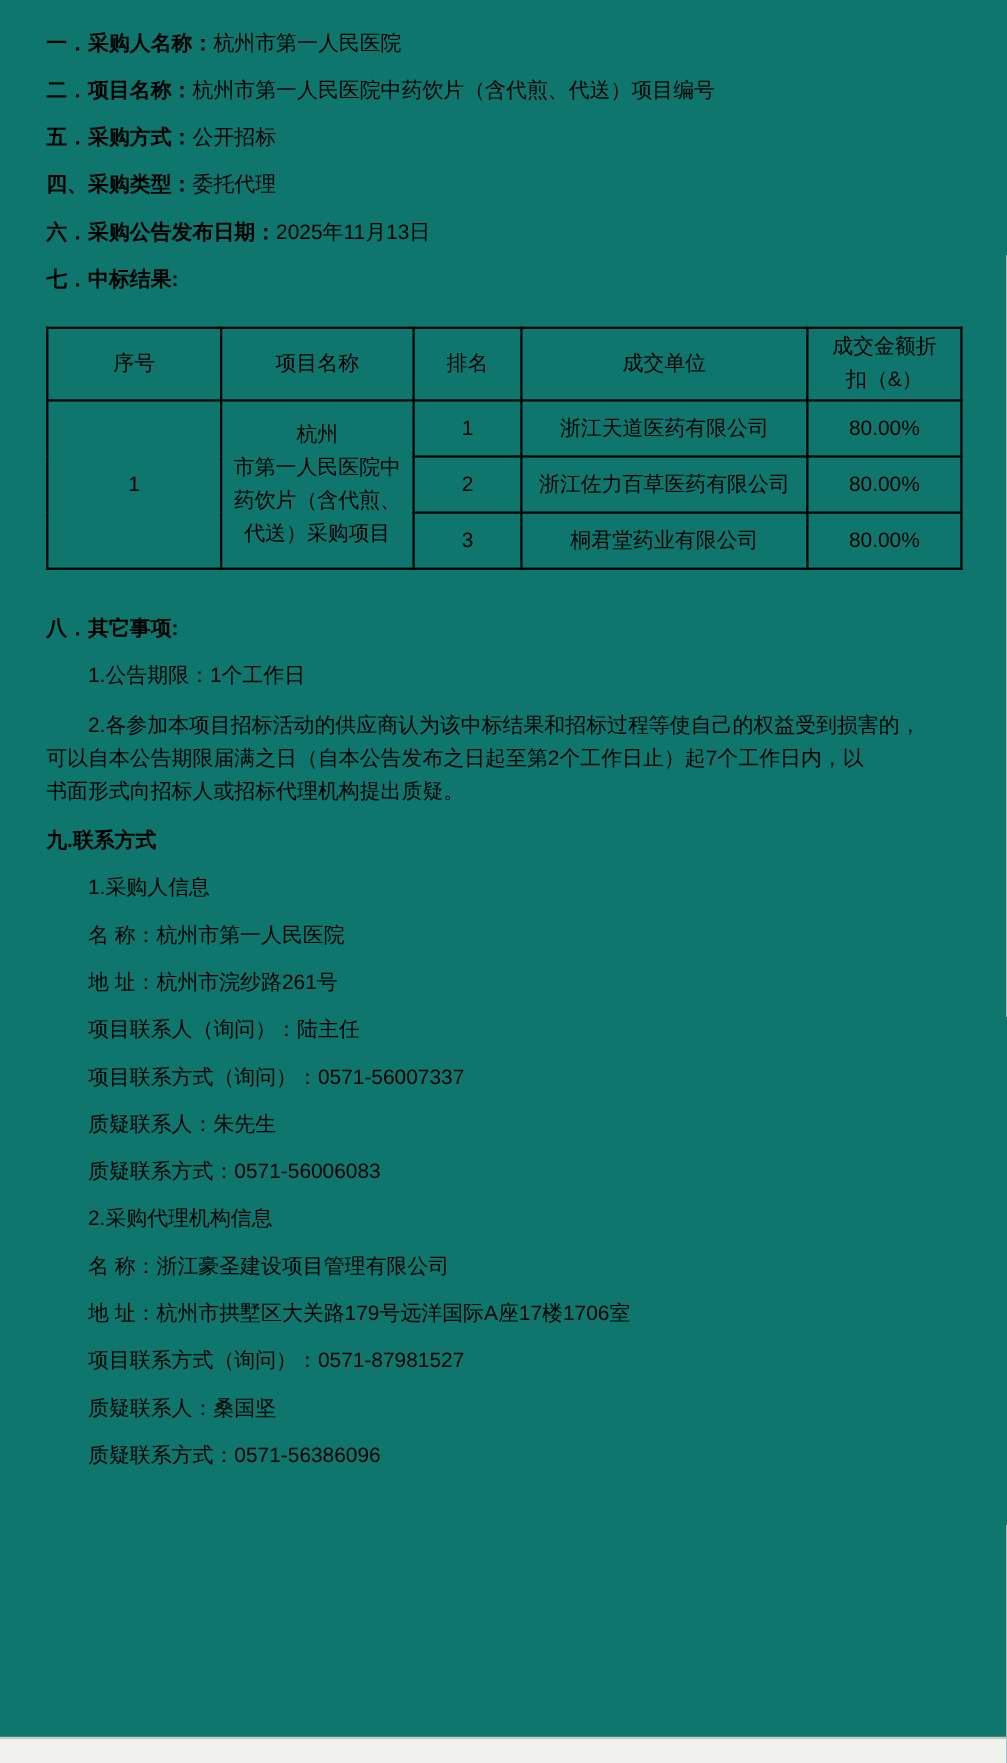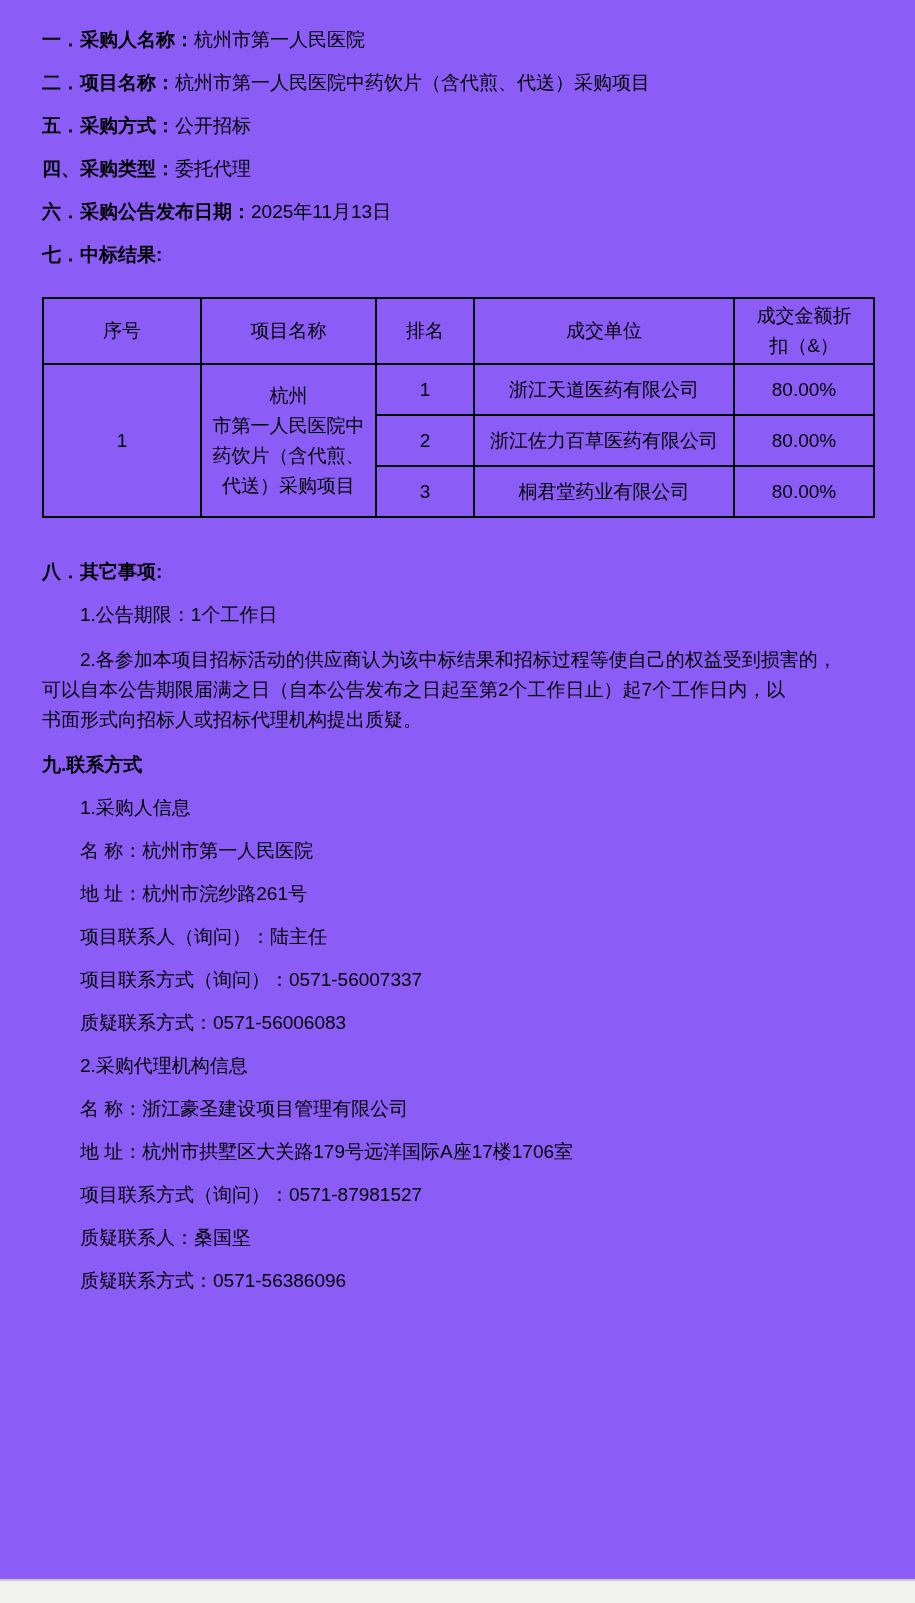--- a/index.html
+++ b/index.html
@@ -1,20 +1,20 @@
 <!DOCTYPE html>
 <html lang="zh"><head>
 <meta charset="utf-8">
 <style>
   html,body{margin:0;padding:0;background:#ffffff;}
   .page{
     position:relative;
     width:915px;
     height:1603px;
-    background:#8b5cf6;
+    background:#0f766e;
     overflow:hidden;
     font-family:"Liberation Sans","DejaVu Sans",sans-serif;
     color:#000000;
   }
   .content{padding:26px 42px 0 42px;font-size:19px;}
   p{margin:0;}
   .line{line-height:28px;margin-top:15px;}
   .line.first{margin-top:0;}
   .lbl{font-weight:bold;}
   .sub{text-indent:2em;}
@@ -59,21 +59,21 @@
     box-sizing:border-box;
   }
 </style>
 </head>
 <body>
 
 <div class="page">
   <div class="content">
 
     <p class="line first"><span class="lbl">一．采购人名称：</span><span>杭州市第一人民医院</span></p>
-    <p class="line"><span class="lbl">二．项目名称：</span><span>杭州市第一人民医院中药饮片（含代煎、代送）采购项目</span></p>
+    <p class="line"><span class="lbl">二．项目名称：</span><span>杭州市第一人民医院中药饮片（含代煎、代送）项目编号</span></p>
     <p class="line"><span class="lbl">五．采购方式：</span><span>公开招标</span></p>
     <p class="line"><span class="lbl">四、采购类型：</span><span>委托代理</span></p>
     <p class="line"><span class="lbl">六．采购公告发布日期：</span><span>2025年11月13日</span></p>
     <p class="line"><span class="lbl">七．中标结果:</span><span></span></p>
 
     <table class="result">
       <colgroup>
         <col class="c-seq">
           <col class="c-proj">
           <col class="c-rank">
@@ -118,20 +118,21 @@
 可以自本公告期限届满之日（自本公告发布之日起至第2个工作日止）起7个工作日内，以
 书面形式向招标人或招标代理机构提出质疑。</p>
 
     <p class="h9">九.联系方式</p>
 
     <p class="line sub">1.采购人信息</p>
     <p class="line sub">名 称：杭州市第一人民医院</p>
     <p class="line sub">地 址：杭州市浣纱路261号</p>
     <p class="line sub">项目联系人（询问）：陆主任</p>
     <p class="line sub">项目联系方式（询问）：0571-56007337</p>
+    <p class="line sub">质疑联系人：朱先生</p>
     <p class="line sub">质疑联系方式：0571-56006083</p>
 
     <p class="line sub">2.采购代理机构信息</p>
     <p class="line sub">名 称：浙江豪圣建设项目管理有限公司</p>
     <p class="line sub">地 址：杭州市拱墅区大关路179号远洋国际A座17楼1706室</p>
     <p class="line sub">项目联系方式（询问）：0571-87981527</p>
     <p class="line sub">质疑联系人：桑国坚</p>
     <p class="line sub">质疑联系方式：0571-56386096</p>
 
   </div>

